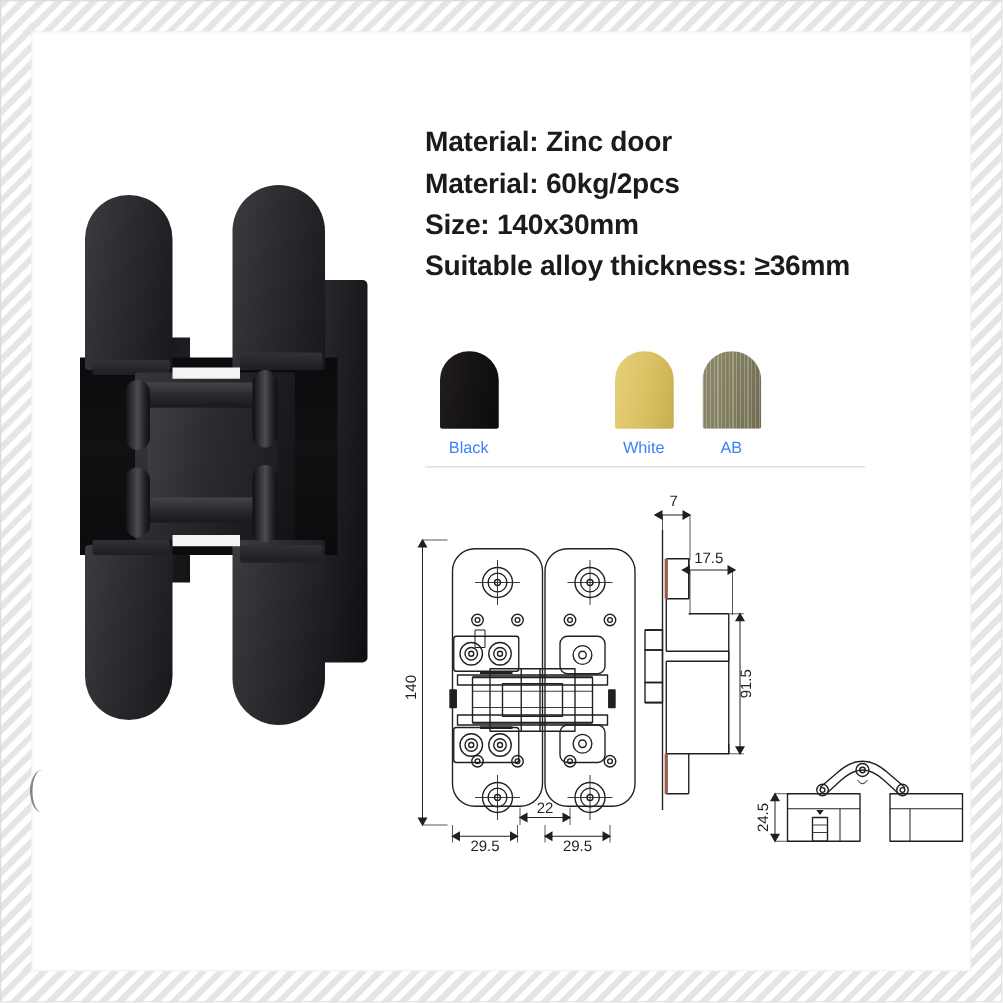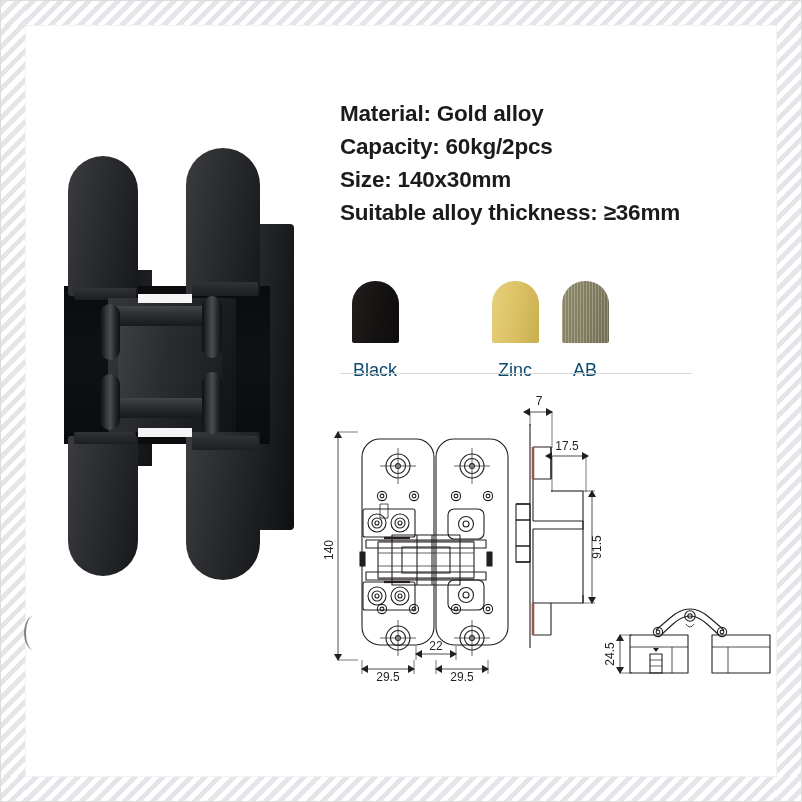--- a/index.html
+++ b/index.html
@@ -126,21 +126,21 @@
   
   .swatches{
     position:absolute;left:340px;top:281px;width:350px;height:95px;
   }
   .sw-item{position:absolute;top:0;width:70px;text-align:center;}
   .sw-chip{
     width:47px;height:62px;margin:0 auto;
     border-radius:23px 23px 2px 2px;
   }
   .sw-label{
-    margin-top:17px;font-size:18px;color:#0c4a6e;
+    margin-top:7px;font-size:13px;color:#3b82f6;
     font-family:"Liberation Sans",sans-serif;
   }
   .sw-divider{
     position:absolute;left:0;top:92px;width:352px;height:1px;
     background:#d8d8d8;
   }
   
   .cad{position:absolute;left:320px;top:392px;width:460px;height:300px;}
   .cad svg{display:block;}
 </style>
@@ -175,37 +175,37 @@
     <div class="arm a2"></div>
     <div class="barrel b1"></div>
     <div class="barrel b2"></div>
     <div class="barrel b3"></div>
     <div class="barrel b4"></div>
     <div class="gap-slot g1"></div>
     <div class="gap-slot g2"></div>
   </div>
 
   <div class="specs">
-    <div class="spec-line">Material: Gold alloy</div>
-    <div class="spec-line">Capacity: 60kg/2pcs</div>
+    <div class="spec-line">Material: Zinc door</div>
+    <div class="spec-line">Material: 60kg/2pcs</div>
     <div class="spec-line">Size: 140x30mm</div>
     <div class="spec-line">Suitable alloy thickness: ≥36mm</div>
   </div>
 
   <div class="swatches">
 
     <div class="sw-item" style="left:0px;">
       <div class="sw-chip" style="background:linear-gradient(100deg,#221e1e 0%,#151212 55%,#0d0b0b 100%);"></div>
       <div class="sw-label">Black</div>
     </div>
 
 
     <div class="sw-item" style="left:140px;">
       <div class="sw-chip" style="background:linear-gradient(100deg,#e6d07d 0%,#dcc264 50%,#c9ae50 100%);"></div>
-      <div class="sw-label">Zinc</div>
+      <div class="sw-label">White</div>
     </div>
 
     <div class="sw-item" style="left:210px;">
       <div class="sw-chip" style="background:
              repeating-linear-gradient(90deg,rgba(255,255,255,.16) 0px,rgba(255,255,255,.16) 1px,rgba(0,0,0,.10) 1px,rgba(0,0,0,.10) 3px),
              linear-gradient(100deg,#9b9777 0%,#8e8b6b 50%,#7b785c 100%);"></div>
       <div class="sw-label">AB</div>
     </div>
 
     <div class="sw-divider"></div>

